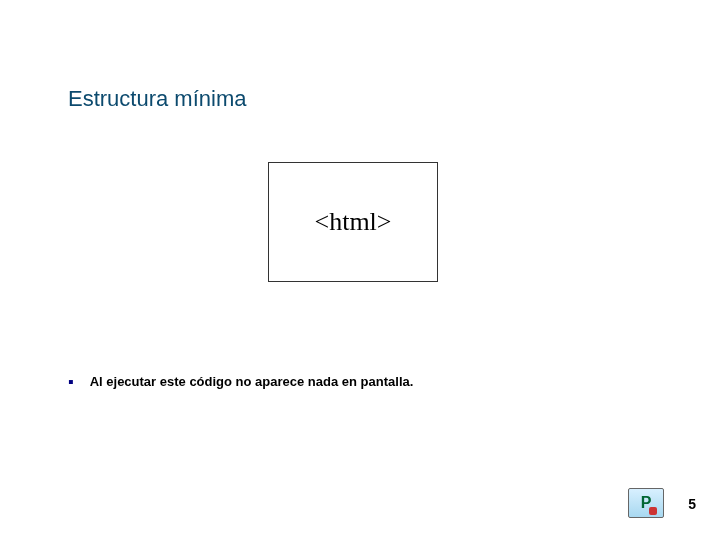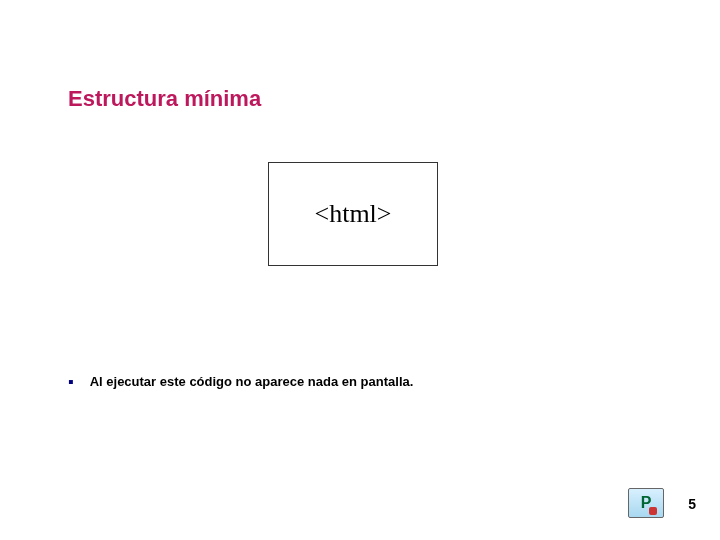--- a/index.html
+++ b/index.html
@@ -15,29 +15,29 @@
       width: 100%;
       height: 100%;
       padding: 0;
       position: relative;
     }
     .title {
       position: absolute;
       top: 86px;
       left: 68px;
       font-size: 22px;
-      font-weight: bold;
-      color: #be185d;
+      font-weight: normal;
+      color: #0c4a6e;
     }
     .code-box {
       position: absolute;
       top: 162px;
       left: 268px;
       width: 170px;
-      height: 104px;
+      height: 120px;
       border: 1px solid #333;
       background: #ffffff;
       display: flex;
       flex-direction: column;
       justify-content: center;
       align-items: center;
       gap: 32px;
     }
     .code-line {
       font-family: "Times New Roman", Times, serif;

